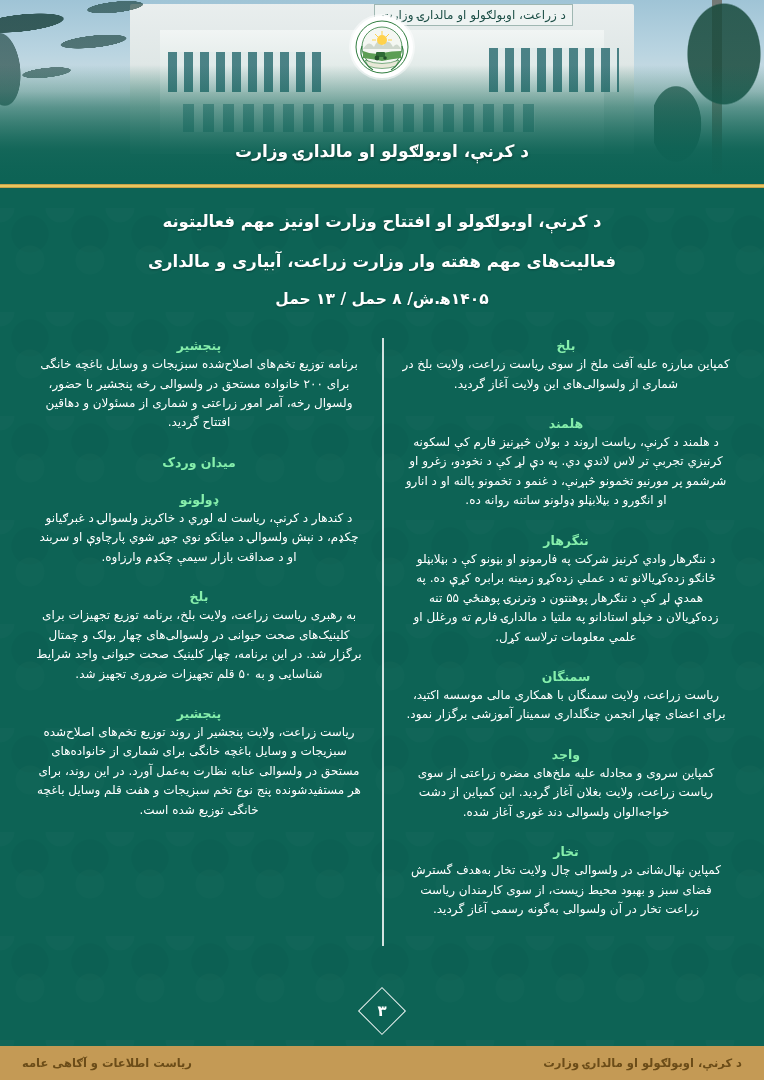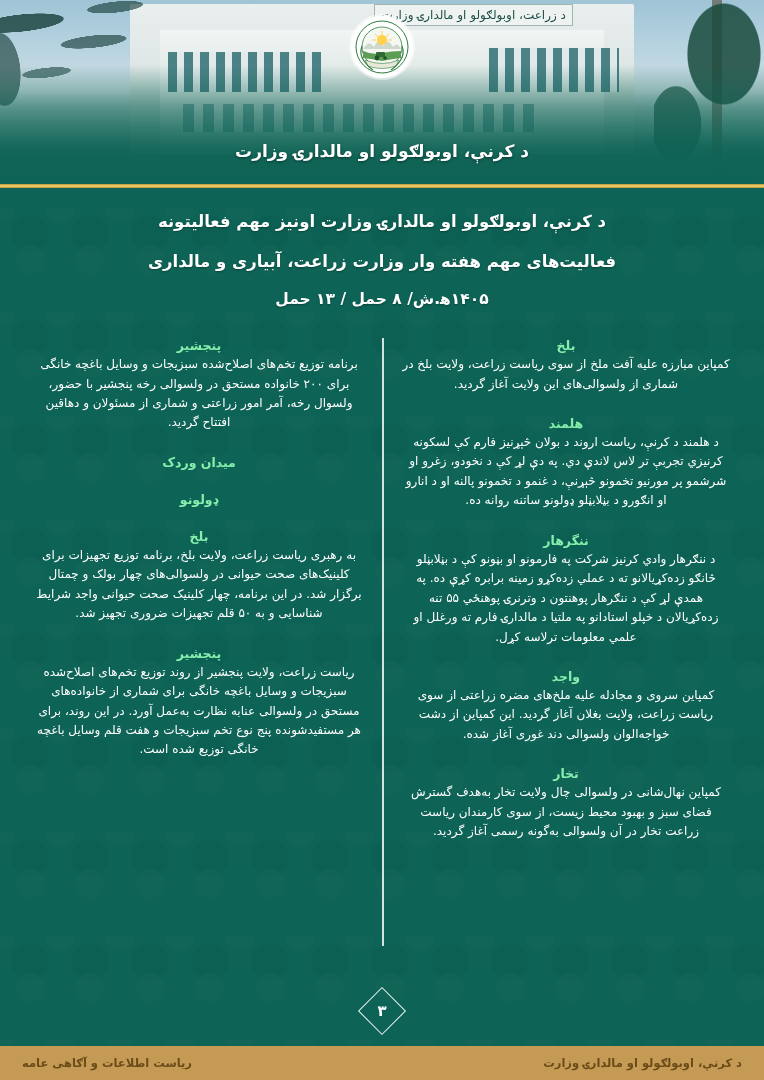--- a/index.html
+++ b/index.html
@@ -284,60 +284,65 @@
         <path d="M49 28 q3 8 -2 15 q-4 6 -9 9" fill="none" stroke="#2f7d3e" stroke-width="1.2"></path>
       </svg>
     </div>
 
     <div class="banner-title">د کرنې، اوبولګولو او مالدارۍ وزارت</div>
   </div>
 
   <div class="gold-rule"></div>
 
   <div class="title-block">
-    <div class="line l1">د کرنې، اوبولګولو او مالدارۍ وزارت اونیز مهم فعالیتونه</div>
+    <div class="line l1">د کرنې، اوبولګولو او افتتاح وزارت اونیز مهم فعالیتونه</div>
     <div class="line l2">فعالیت‌های مهم هفته وار وزارت زراعت، آبیاری و مالداری</div>
     <div class="date">۱۴۰۵ه‍.ش/ ۸ حمل / ۱۳ حمل</div>
   </div>
 
   <div class="columns">
 
     <div class="col col-right">
       <div class="entry">
         <div class="entry-title">بلخ</div>
         <div class="entry-body">کمپاین مبارزه علیه آفت ملخ از سوی ریاست زراعت، ولایت بلخ در شماری از ولسوالی‌های این ولایت آغاز گردید.</div>
       </div>
       <div class="entry">
         <div class="entry-title">هلمند</div>
         <div class="entry-body">د هلمند د کرنې، ریاست اروند د بولان څېړنیز فارم کې لسکونه کرنیزي تجربې تر لاس لاندې دي. په دې لړ کې د نخودو، زغرو او شرشمو پر مورنیو تخمونو څېړنې، د غنمو د تخمونو پالنه او د انارو او انګورو د بڼلابڼلو ډولونو ساتنه روانه ده.</div>
       </div>
       <div class="entry">
         <div class="entry-title">ننگرهار</div>
         <div class="entry-body">د ننګرهار وادي کرنیز شرکت په فارمونو او بڼونو کې د بڼلابڼلو څانګو زده‌کړیالانو ته د عملي زده‌کړو زمینه برابره کړې ده. په همدې لړ کې د ننګرهار پوهنتون د وترنرۍ پوهنځي ۵۵ تنه زده‌کړیالان د خپلو استادانو په ملتیا د مالدارۍ فارم ته ورغلل او علمي معلومات ترلاسه کړل.</div>
       </div>
       <div class="entry">
+        <div class="entry-title">سمنگان</div>
+        <div class="entry-body">ریاست زراعت، ولایت سمنگان با همکاری مالی موسسه اکتید، برای اعضای چهار انجمن جنگلداری سمینار آموزشی برگزار نمود.</div>
+      </div>
+      <div class="entry">
         <div class="entry-title">واجد</div>
         <div class="entry-body">کمپاین سروی و مجادله علیه ملخ‌های مضره زراعتی از سوی ریاست زراعت، ولایت بغلان آغاز گردید. این کمپاین از دشت خواجه‌الوان ولسوالی دند غوری آغاز شده.</div>
       </div>
       <div class="entry">
         <div class="entry-title">تخار</div>
         <div class="entry-body">کمپاین نهال‌شانی در ولسوالی چال ولایت تخار به‌هدف گسترش فضای سبز و بهبود محیط زیست، از سوی کارمندان ریاست زراعت تخار در آن  ولسوالی به‌گونه رسمی آغاز گردید.</div>
       </div>
     </div>
 
     <div class="col col-left">
       <div class="entry">
         <div class="entry-title">پنجشیر</div>
         <div class="entry-body">برنامه توزیع تخم‌های اصلاح‌شده سبزیجات و وسایل باغچه خانگی برای ۲۰۰ خانواده مستحق در ولسوالی رخه پنجشیر با حضور، ولسوال رخه، آمر امور زراعتی و شماری از مسئولان و دهاقین افتتاح گردید.</div>
       </div>
       <div class="entry">
         <div class="entry-title">میدان وردک</div>
       </div>
       <div class="entry">
         <div class="entry-title">ډولونو</div>
+        <div class="entry-body">د کندهار د کرنې، ریاست له لوري د خاکریز ولسوالۍ د غبرګیانو چکډم، د نېش ولسوالۍ د میانکو نوي جوړ شوي پارچاوې او سربند او د صداقت بازار سیمې چکډم وارزاوه.</div>
       </div>
       <div class="entry">
         <div class="entry-title">بلخ</div>
         <div class="entry-body">به رهبری ریاست زراعت، ولایت بلخ، برنامه توزیع تجهیزات برای کلینیک‌های صحت حیوانی در ولسوالی‌های چهار بولک و چمتال برگزار شد. در این برنامه، چهار کلینیک صحت حیوانی واجد شرایط شناسایی و به ۵۰ قلم تجهیزات ضروری تجهیز شد.</div>
       </div>
       <div class="entry">
         <div class="entry-title">پنجشیر</div>
         <div class="entry-body">ریاست زراعت، ولایت پنجشیر از روند توزیع تخم‌های اصلاح‌شده سبزیجات و وسایل باغچه خانگی برای شماری از خانواده‌های مستحق در ولسوالی عنابه نظارت به‌عمل آورد. در این روند، برای هر مستفید‌شونده پنج نوع تخم سبزیجات و هفت قلم وسایل باغچه خانگی توزیع شده است.</div>
       </div>
     </div>

